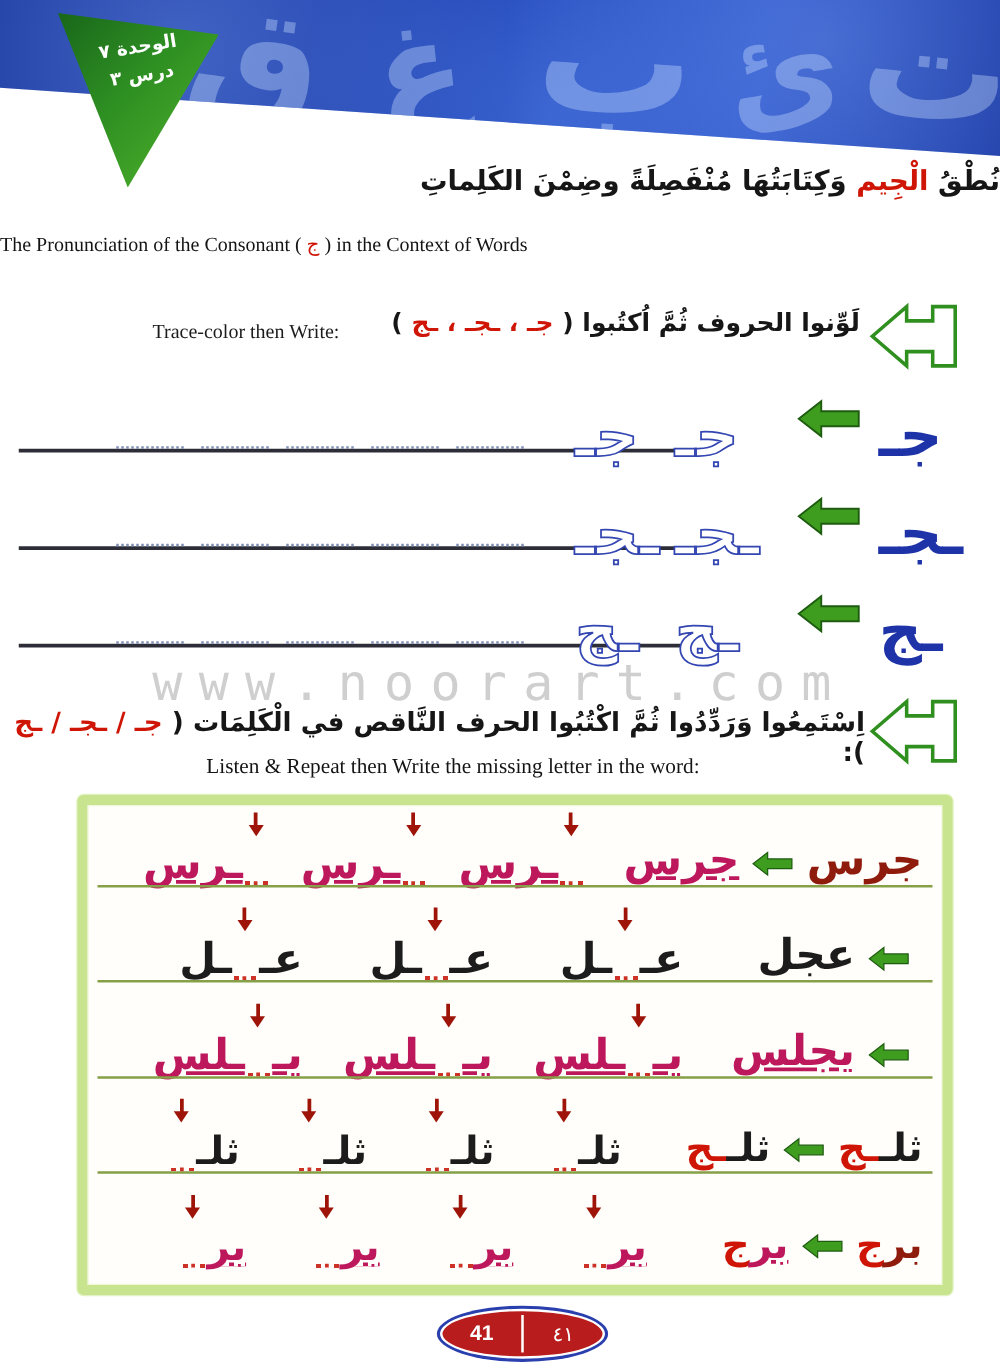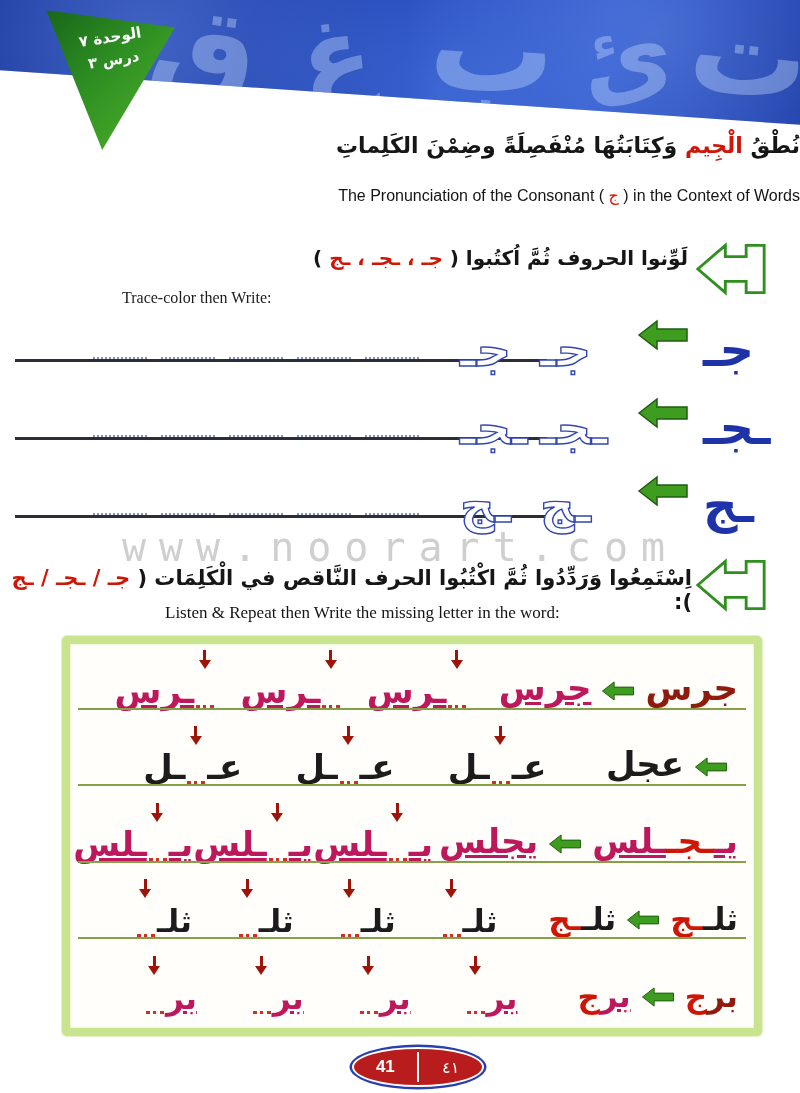--- a/index.html
+++ b/index.html
@@ -20,27 +20,27 @@
   
   .unit-tri{position:absolute;left:45px;top:6px;width:130px;height:144px;
     background:linear-gradient(135deg,#18651a 0%,#2e8f22 45%,#52b52c 100%);
     clip-path:polygon(1% 3%,100% 15%,44% 100%);}
   .unit-tri .txt{position:absolute;top:20px;left:12px;right:8px;text-align:center;
     color:#fff;font-weight:700;font-size:15px;line-height:1.55;transform:rotate(-9deg);}
 
   
   .title-ar{position:absolute;top:133px;left:0;width:100%;
     direction:rtl;font-size:22px;font-weight:700;color:#161616;}
-  .title-en{position:absolute;top:186px;left:0;width:100%;text-align:right;
-    font-family:Liberation Sans, sans-serif;font-size:16px;color:#141414;}
+  .title-en{position:absolute;top:186px;left:0;width:100%;text-align:left;
+    font-family:Liberation Serif, serif;font-size:16px;color:#141414;}
   .red{color:#cf1505;}
 
   
   .s1-en{position:absolute;left:122px;top:257px;font-family:"Liberation Serif",serif;
-    font-size:16px;color:#1b1b1b;margin-top:32px;}
+    font-size:16px;color:#1b1b1b;}
   .s1-ar{position:absolute;right:112px;top:246px;direction:rtl;font-size:20px;
     font-weight:700;color:#161616;}
   .hollow-arrow{position:absolute;right:33px;}
   .ha1{top:240px;} .ha2{top:556px;}
   .s2-ar{position:absolute;right:108px;top:566px;direction:rtl;font-size:21px;
     font-weight:700;color:#161616;}
   .s2-en{position:absolute;left:165px;top:603px;font-family:"Liberation Serif",serif;
     font-size:17px;color:#141414;}
 
   
@@ -242,21 +242,20 @@
           <span class="seg c-black">عـ</span>
           <span class="p-dots">
             <span class="p-darr"></span>
           </span>
           <span class="seg c-black">ـل</span>
         </span>
       </span>
     </div>
     <div class="p-row">
       <span class="baseline"></span>
-      <span class="p-example"><span class="seg c-blue">يـ</span><span class="seg c-red">ـجـ</span><span class="seg c-blue">ـلس</span></span>
       <span class="p-arrow">
         <svg width="34" height="22" viewBox="0 0 52 34">
           <polygon points="2,17 20,3 20,11 50,11 50,23 20,23 20,31" fill="#3e9c1f" stroke="#1e5c10" stroke-width="1.5"></polygon>
         </svg>
       </span>
       <span class="p-copy"><span class="seg c-blue">يجلس</span></span>
       <span class="p-items">
         <span class="p-item">
           <span class="seg c-blue">يـ</span>
           <span class="p-dots">

